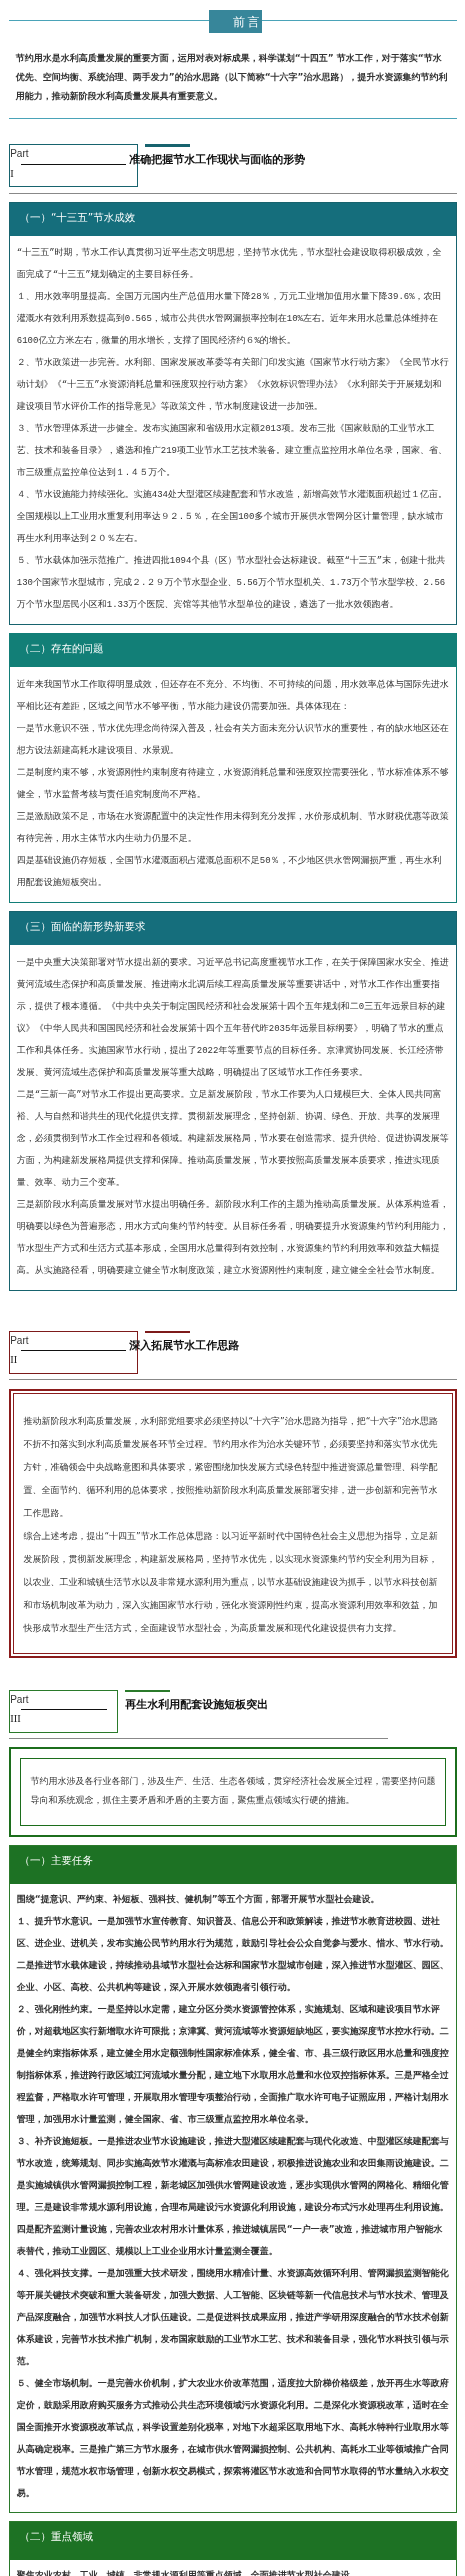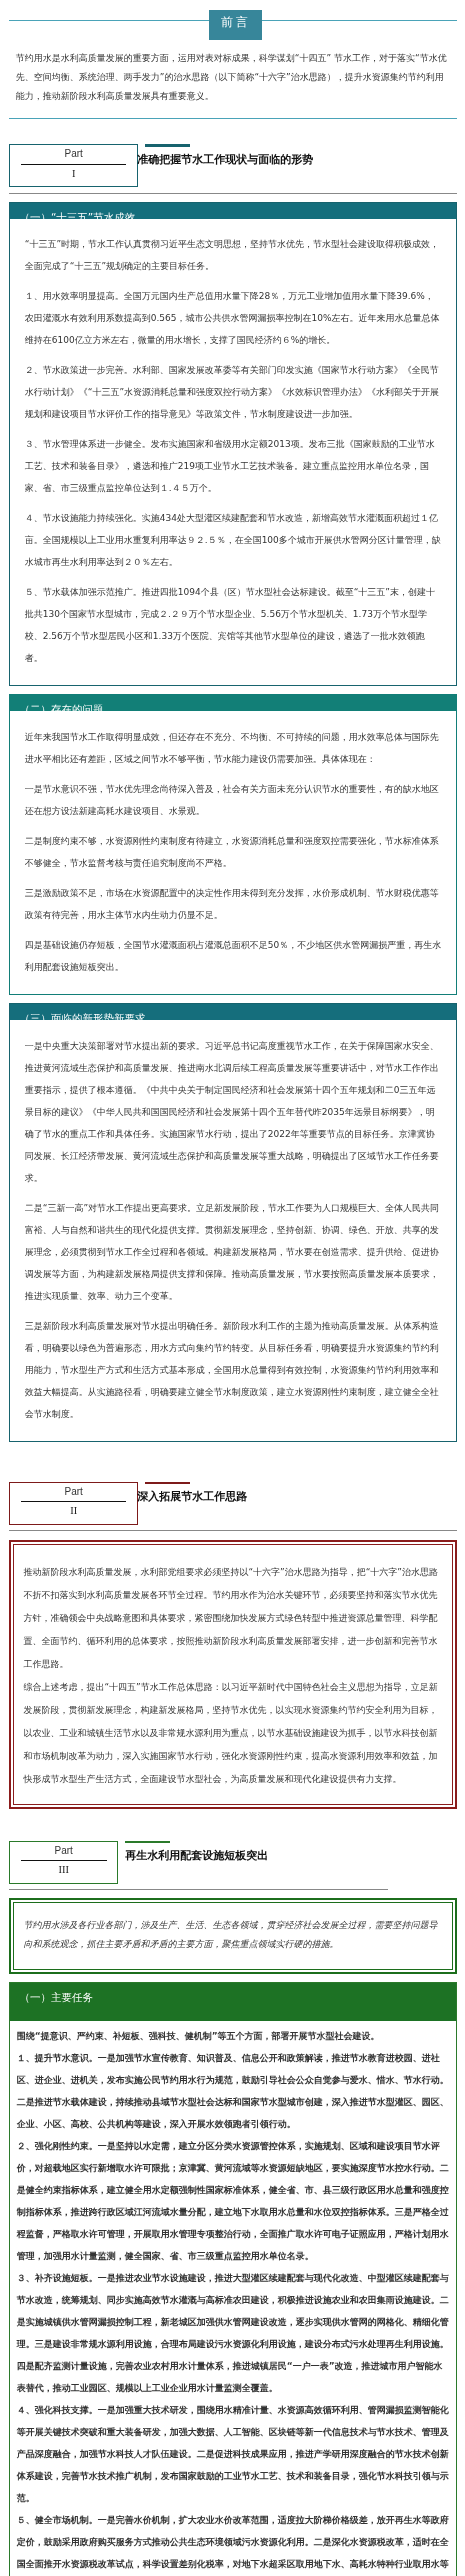--- a/index.html
+++ b/index.html
@@ -9,62 +9,62 @@
     color: #333333;
     font-size: 9px;
     line-height: 17px;
   }
   .page { width: 466px; padding: 0 9.2px 9.2px 9.2px; }
 
   
   .preface-head { position: relative; height: 46px; }
   .preface-head .rule { position: absolute; left: 0; right: 0; top: 20px; height: 1.3px; background: #4aa3b8; }
   .preface-head .badge {
-    position: absolute; left: 200px; top: 10px; width: 53px; height: 30px;
-    background: #37869a; color: #fff; font-size: 12px; line-height: 24.4px; text-align: center; letter-spacing: 2.6px;
+    position: absolute; left: 200px; top: 10px; width: 53px; height: 23px;
+    background: #37869a; color: #fff; font-size: 12px; line-height: 24.4px; text-align: right; letter-spacing: 2.6px;
   }
-  .preface-body { padding: 2.6px 6.6px 0 6.6px; font-size: 9px; line-height: 19px; color: #333; height: 72px; }
+  .preface-body { padding: 2.6px 6.6px 0 6.6px; font-size: 9px; line-height: 19px; color: #333; height: 72px; font-weight: bold; }
   .preface-rule { height: 1.3px; background: #4aa3b8; margin-top: 0; }
 
   
   .part-row { position: relative; height: 46px; margin-top: 25px; }
   .part-box {
     position: absolute; left: 0; top: 0; width: 129px; height: 43px;
-    border: 1px solid #17636e; text-align: center; background: #fff;
+    border: 1px solid #17636e; text-align: left; background: #fff;
   }
   .part-box .part-label { font-size: 10px; line-height: 18.4px; color: #333; font-family: "Liberation Sans", sans-serif; }
   .part-box .part-line { width: 105px; height: 1px; background: #111; margin: 0 auto; }
   .part-box .part-num { font-size: 10.5px; line-height: 18.4px; font-family: "Liberation Serif", serif; color: #222; }
   .part-bar { position: absolute; left: 136px; top: 0; width: 45px; height: 2.6px; background: #17636e; }
-  .part-title { position: absolute; left: 128px; top: 6.6px; font-size: 11px; font-weight: bold; color: #111; line-height: 18.4px; }
+  .part-title { position: absolute; left: 120px; top: 6.6px; font-size: 11px; font-weight: bold; color: #111; line-height: 18.4px; }
   .part-divider { height: 1px; background: #888; margin-top: 2.6px; }
 
   
   .panel { border: 1px solid #17636e; margin-top: 8px; }
-  .panel-head { background: #156e7c; color: #fff; font-size: 10.5px; line-height: 29px; height: 16px; padding-left: 9.2px; }
+  .panel-head { background: #156e7c; color: #fff; font-size: 10.5px; line-height: 29px; height: 33px; padding-left: 9.2px; }
   .panel-body { padding: 6.6px 6.6px 8px 6.6px; font-size: 9px; line-height: 22px; color: #333; }
-  .panel-body p { margin: 8px; }
+  .panel-body p { margin: 0; font-family: Liberation Mono, monospace; }
 
   .teal2 .panel { border-color: #127e78; }
   .teal2 .panel-head { background: #127f77; }
 
   
   .red .part-box { border-color: #7d1a1a; }
   .red .part-bar { background: #7d1a1a; }
   .red-box {
     border: 2px solid #8b1c1c; margin-top: 8.6px; padding: 2px;
   }
   .red-box-inner { border: 0.8px solid #8b1c1c; padding: 16px 9.2px 13px 9.2px; font-size: 9px; line-height: 23px; color: #333; }
 
   
   .green .part-box { border-color: #2a7a2a; width: 109px; }
   .green .part-bar { background: #2a7a2a; left: 116px; }
   .green .part-title { left: 116px; }
   .green .part-divider { width: 379px; }
-  .green-box { border: 2px solid #1c6e1c; margin-top: 8px; padding: 2px; font-style: italic; }
+  .green-box { border: 2px solid #1c6e1c; margin-top: 8px; padding: 9px; }
   .green-box-inner { border: 0.8px solid #1c6e1c; padding: 13px 9.2px 14.5px 9.2px; font-size: 9px; line-height: 19px; color: #333; }
   .gpanel { border: 1px solid #2b7a2b; margin-top: 8px; }
   .gpanel-head { background: #1d7224; color: #fff; font-size: 10.5px; line-height: 29px; height: 38px; padding-left: 9.2px; }
   .gpanel-body { padding: 4px 6.6px 8px 6.6px; font-size: 9px; line-height: 22px; color: #333; font-weight: bold; }
 </style>
 </head>
 <body>
 
 <div class="page">
 

